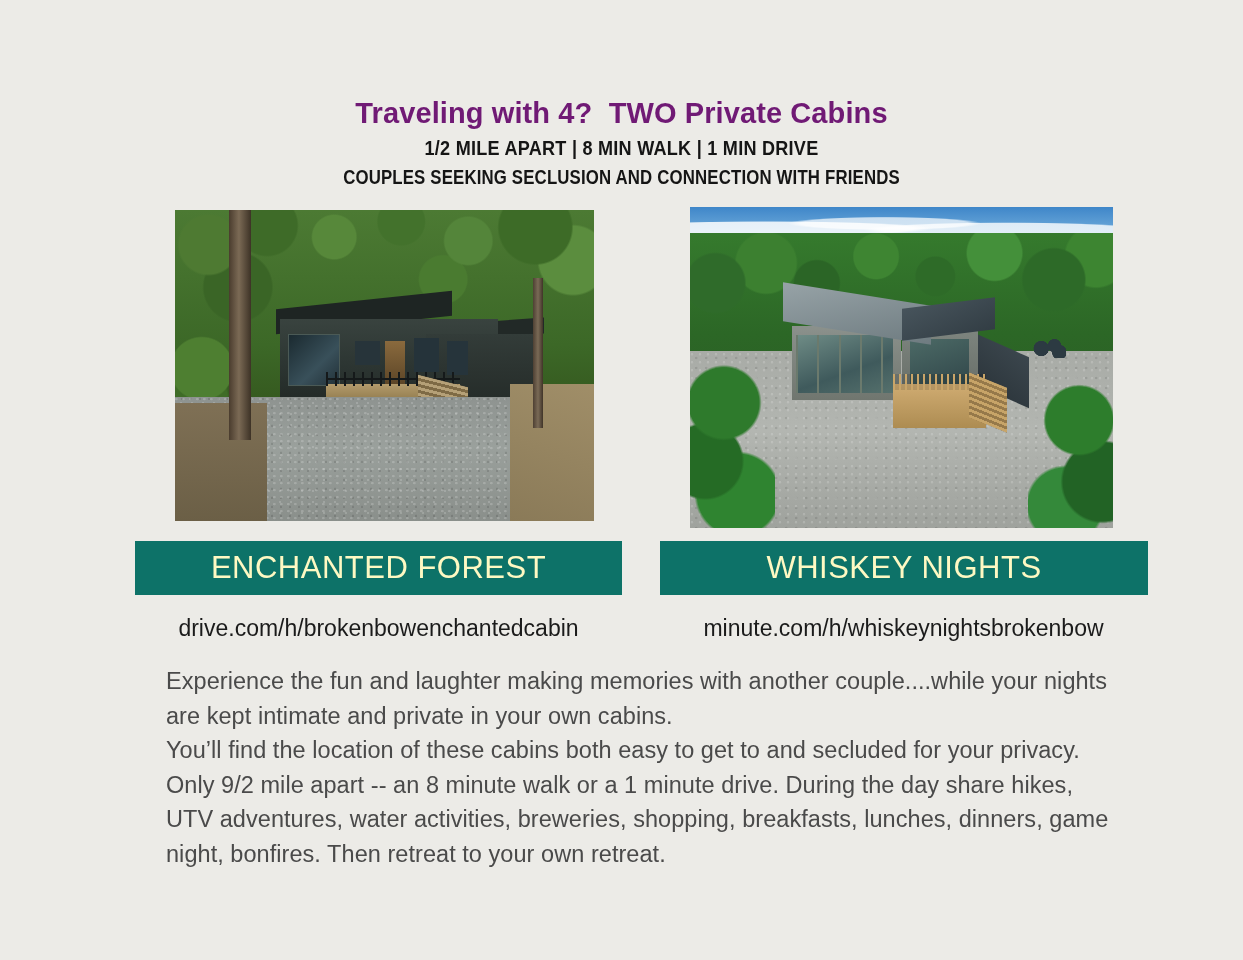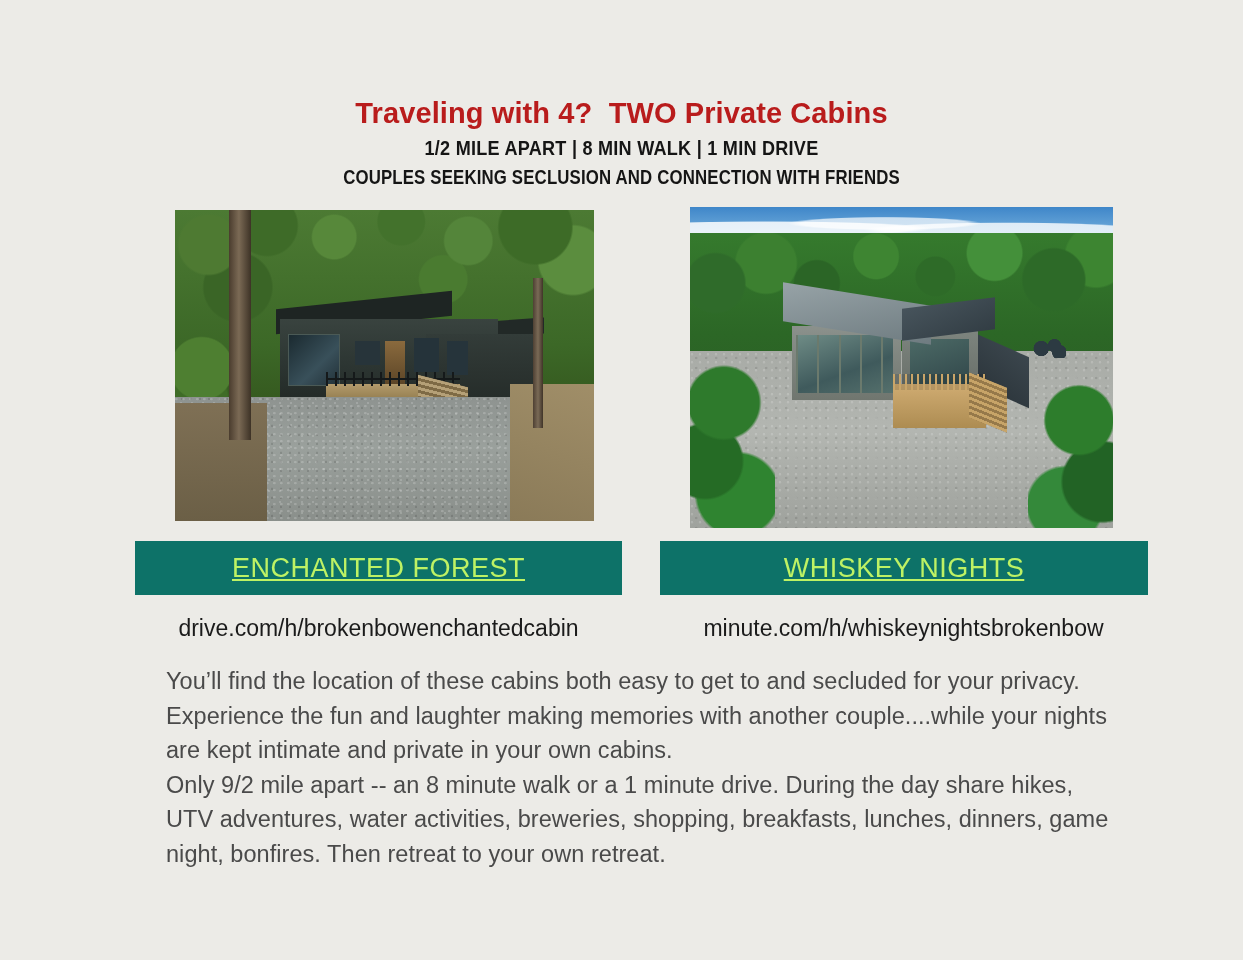--- a/index.html
+++ b/index.html
@@ -19,21 +19,21 @@
   .headings {
     position: absolute;
     top: 96px;
     left: 0;
     width: 1243px;
     text-align: center;
   }
   .title-main {
     font-size: 29px;
     font-weight: bold;
-    color: #b91c1c;
+    color: #701a75;
     letter-spacing: 0.1px;
     line-height: 34px;
     white-space: pre;
   }
   .title-sub1 {
     font-size: 21px;
     font-weight: bold;
     color: #151515;
     line-height: 27px;
     letter-spacing: 0.3px;
@@ -280,27 +280,26 @@
     top: 541px;
     height: 54px;
     background: #0d7268;
     display: flex;
     align-items: center;
     justify-content: center;
   }
   .banner-left  { left: 135px; width: 487px; }
   .banner-right { left: 660px; width: 488px; text-align: right; }
   .banner-text {
-    color: #bef264;
-    font-size: 27px;
+    color: #fef9c3;
+    font-size: 31px;
     font-weight: normal;
     letter-spacing: 0.5px;
     line-height: 38px;
     white-space: nowrap;
-    text-decoration: underline;
   }
 
   
   .url {
     position: absolute;
     top: 613px;
     font-size: 23px;
     color: #1b1b1b;
     line-height: 30px;
     white-space: nowrap;
@@ -378,16 +377,16 @@
   <span class="banner-text">ENCHANTED FOREST</span>
 </div>
 <div class="banner banner-right">
   <span class="banner-text">WHISKEY NIGHTS</span>
 </div>
 
 <div class="url url-left">drive.com/h/brokenbowenchantedcabin</div>
 <div class="url url-right">minute.com/h/whiskeynightsbrokenbow</div>
 
 <div class="body-copy">
+  <p>Experience the fun and laughter making memories with another couple....while your nights are kept intimate and private in your own cabins.</p>
   <p>You’ll find the location of these cabins both easy to get to and secluded for your privacy.</p>
-  <p>Experience the fun and laughter making memories with another couple....while your nights are kept intimate and private in your own cabins.</p>
   <p>Only 9/2 mile apart -- an 8 minute walk or a 1 minute drive. During the day share hikes, UTV adventures, water activities, breweries, shopping, breakfasts, lunches, dinners, game night, bonfires. Then retreat to your own retreat.</p>
 </div>
 
 </body></html>

